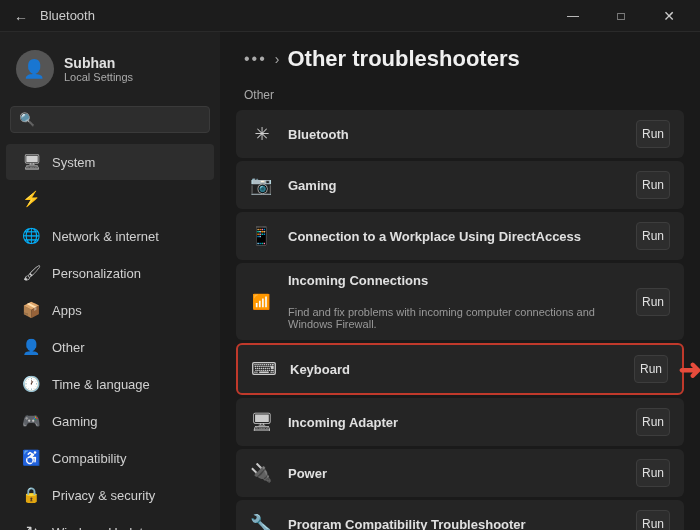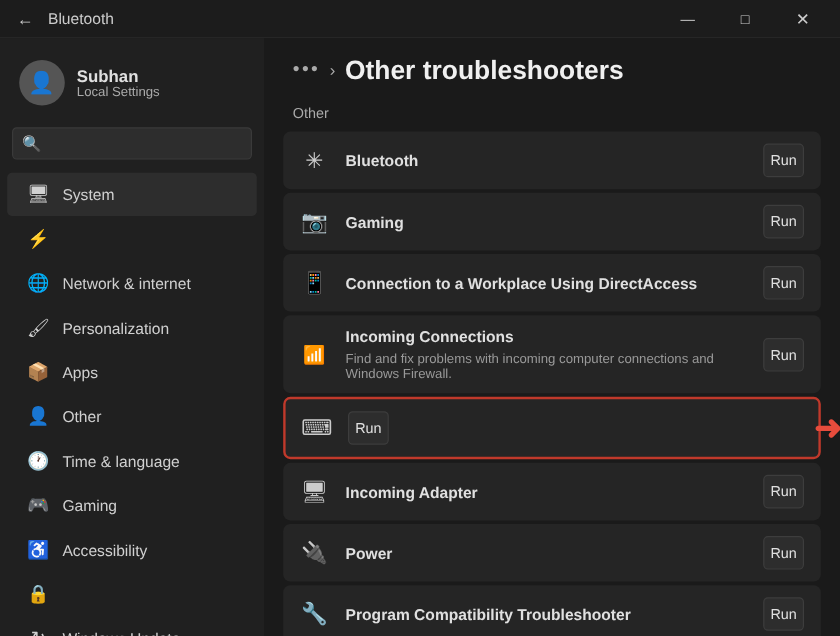--- a/index.html
+++ b/index.html
@@ -196,21 +196,21 @@
       flex-direction: column;
     }
     .item-name {
       font-size: 13px;
       color: #e0e0e0;
       font-weight: 700;
     }
     .item-desc {
       font-size: 11px;
       color: #999;
-      margin-top: 6px;
+      margin-top: 18px;
     }
     .run-btn {
       background: #2d2d2d;
       border: 1px solid #3d3d3d;
       color: #e0e0e0;
       border-radius: 4px;
       padding: 6px 5px;
       font-size: 12px;
       cursor: pointer;
       white-space: nowrap;
@@ -286,24 +286,25 @@
       <div class="nav-item">
         <span class="nav-icon">🕐</span>
         <span>Time &amp; language</span>
       </div>
       <div class="nav-item">
         <span class="nav-icon">🎮</span>
         <span>Gaming</span>
       </div>
       <div class="nav-item">
         <span class="nav-icon">♿</span>
-        <span>Accessibility</span>
+        <span>Compatibility</span>
       </div>
       <div class="nav-item">
         <span class="nav-icon">🔒</span>
+        <span>Privacy &amp; security</span>
       </div>
       <div class="nav-item">
         <span class="nav-icon">↻</span>
         <span>Windows Update</span>
       </div>
     </div>
   </div>
 
   <div class="content">
     <div class="content-header">
@@ -345,20 +346,23 @@
         <div class="item-text">
           <span class="item-name">Incoming Connections</span>
           <span class="item-desc">Find and fix problems with incoming computer connections and Windows Firewall.</span>
         </div>
         <button class="run-btn">Run</button>
       </div>
 
       <div style="position:relative;">
         <div class="troubleshooter-item highlighted">
           <span class="item-icon">⌨</span>
+          <div class="item-text">
+            <span class="item-name">Keyboard</span>
+          </div>
           <button class="run-btn">Run</button>
         </div>
         <span class="red-arrow">➜</span>
       </div>
 
       <div class="troubleshooter-item">
         <span class="item-icon">🖥</span>
         <div class="item-text">
           <span class="item-name">Incoming Adapter</span>
         </div>

